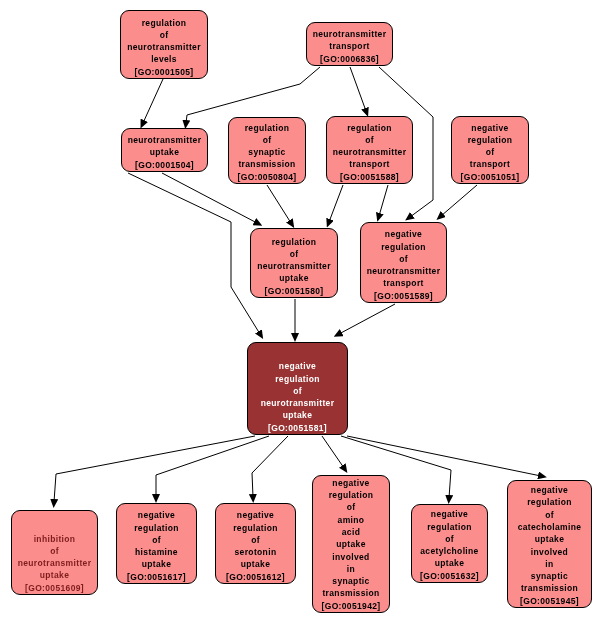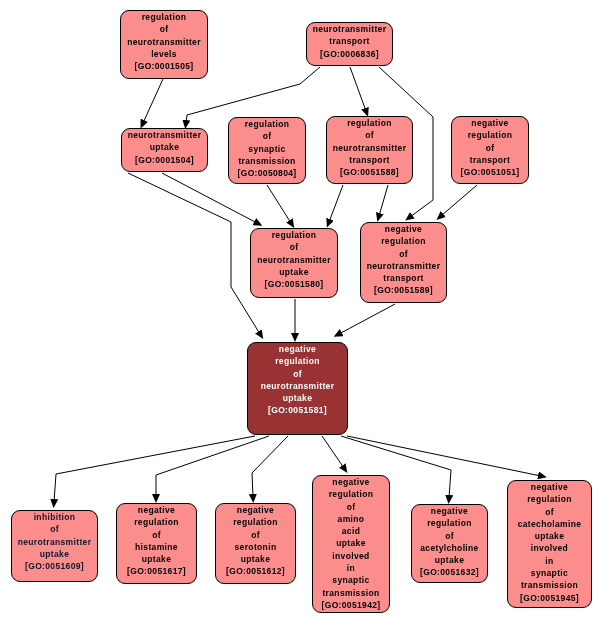--- a/index.html
+++ b/index.html
@@ -18,21 +18,21 @@
   }
   .nodes-layer{
     position:absolute;left:0;top:0;width:601px;height:624px;
   }
   .node{
     position:absolute;
     box-sizing:border-box;
     border:1px solid #000000;
     border-radius:9px;
     display:flex;
-    align-items:flex-start;
+    align-items:flex-end;
     justify-content:center;
     text-align:center;
     cursor:pointer;
   }
   .node-label{
     white-space:pre-line;
     font-weight:bold;
     font-size:8.5px;
     line-height:12.3px;
     letter-spacing:0.35px;
@@ -123,21 +123,21 @@
 [GO:0051589]</span>
   </div>
       <div class="node" style="left: 247px; top: 342px; width: 101px; height: 93px; background: rgb(153, 51, 51); border-color: rgb(0, 0, 0); color: rgb(255, 255, 255);">
     <span class="node-label">negative
 regulation
 of
 neurotransmitter
 uptake
 [GO:0051581]</span>
   </div>
-      <div class="node" style="left: 11px; top: 510px; width: 87px; height: 72px; background: rgb(252, 141, 141); border-color: rgb(0, 0, 0); color: #0f172a;">
+      <div class="node" style="left: 11px; top: 510px; width: 87px; height: 85px; background: rgb(252, 141, 141); border-color: rgb(0, 0, 0); color: #7f1d1d;">
     <span class="node-label">inhibition
 of
 neurotransmitter
 uptake
 [GO:0051609]</span>
   </div>
       <div class="node" style="left: 116px; top: 503px; width: 81px; height: 81px; background: rgb(252, 141, 141); border-color: rgb(0, 0, 0); color: rgb(0, 0, 0);">
     <span class="node-label">negative
 regulation
 of

